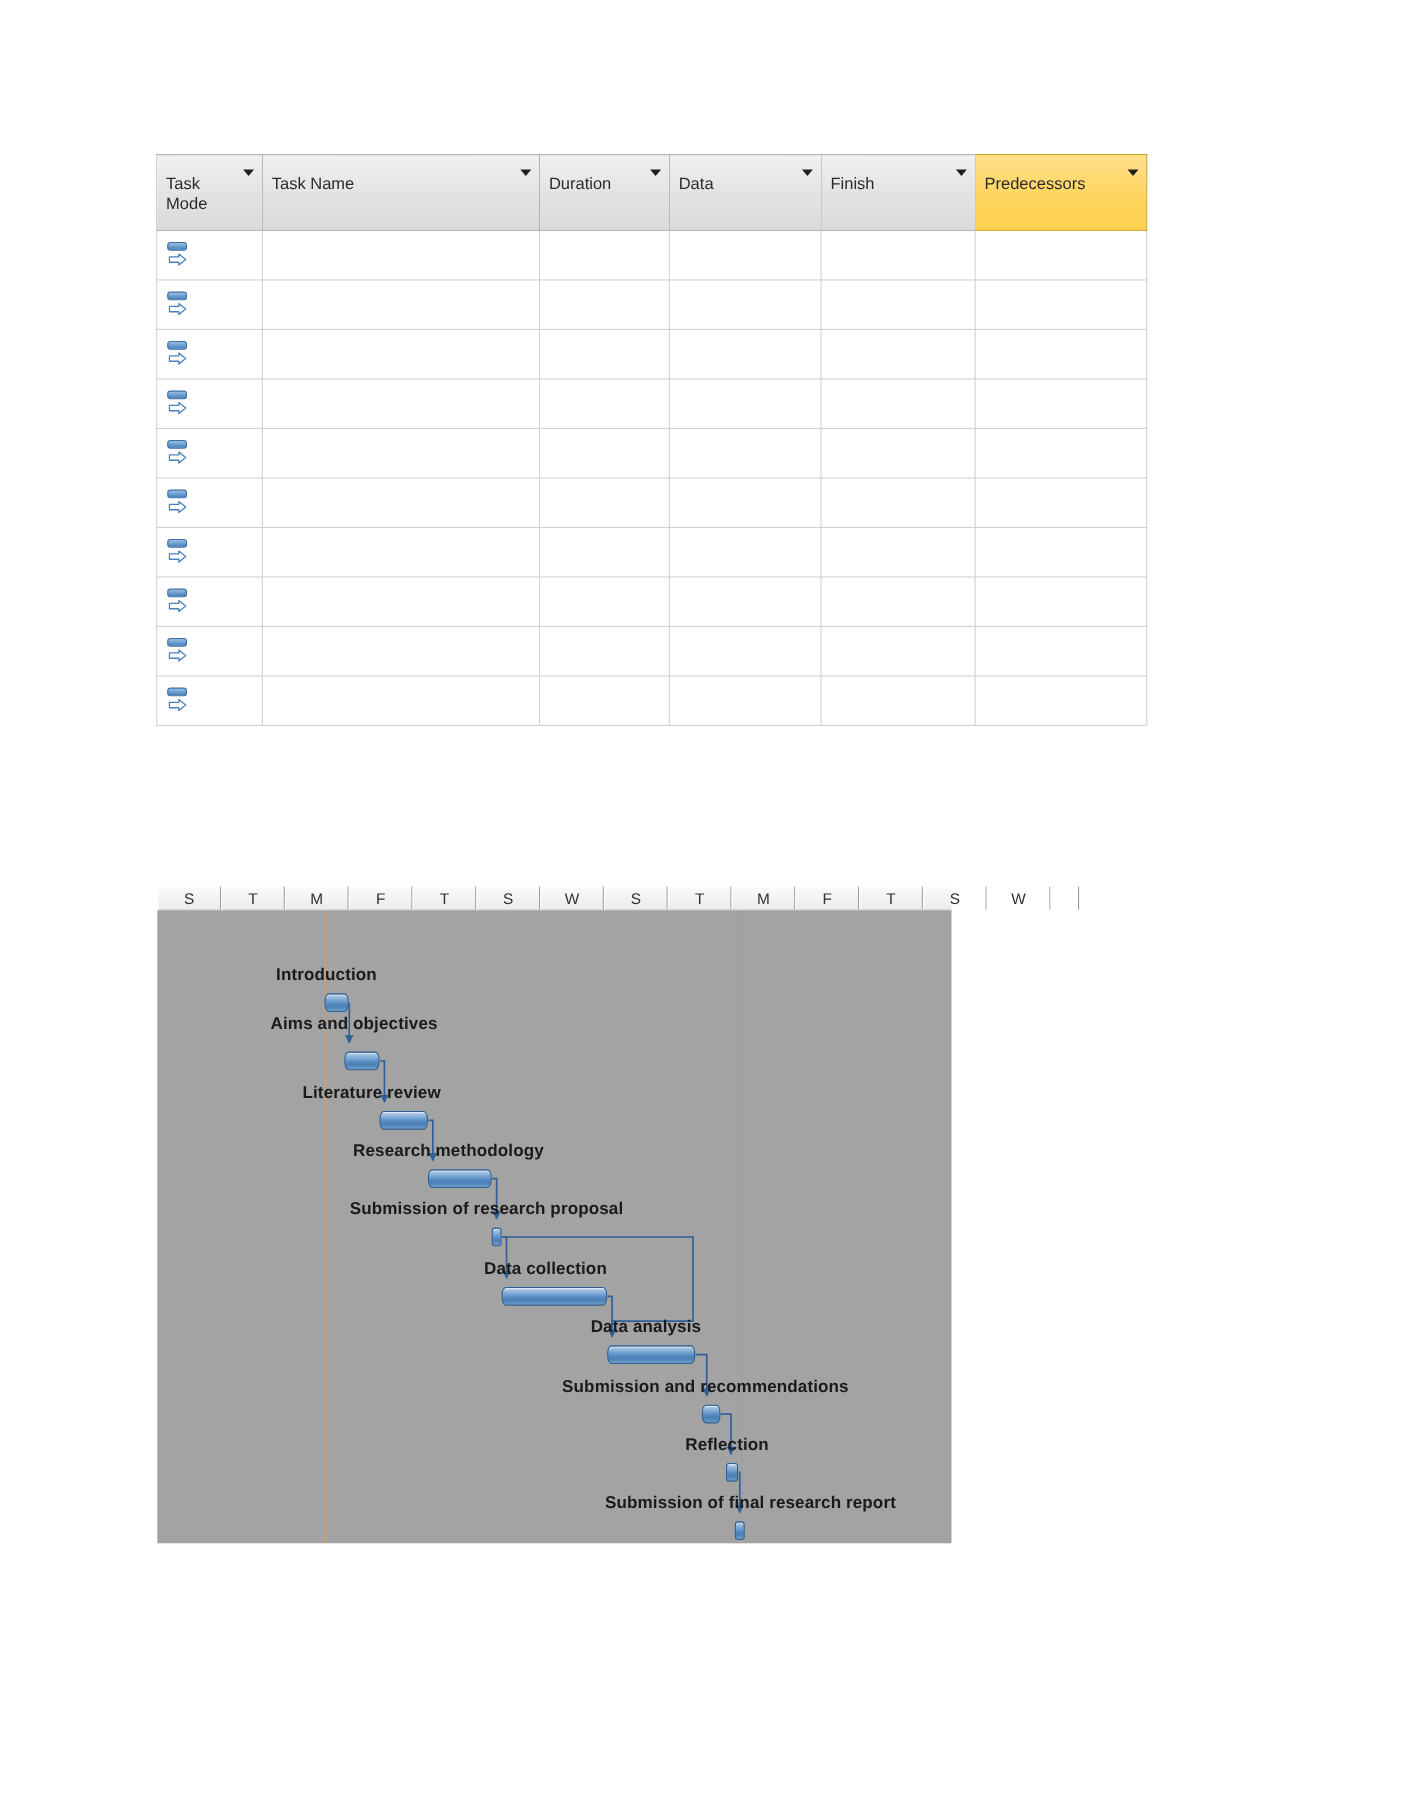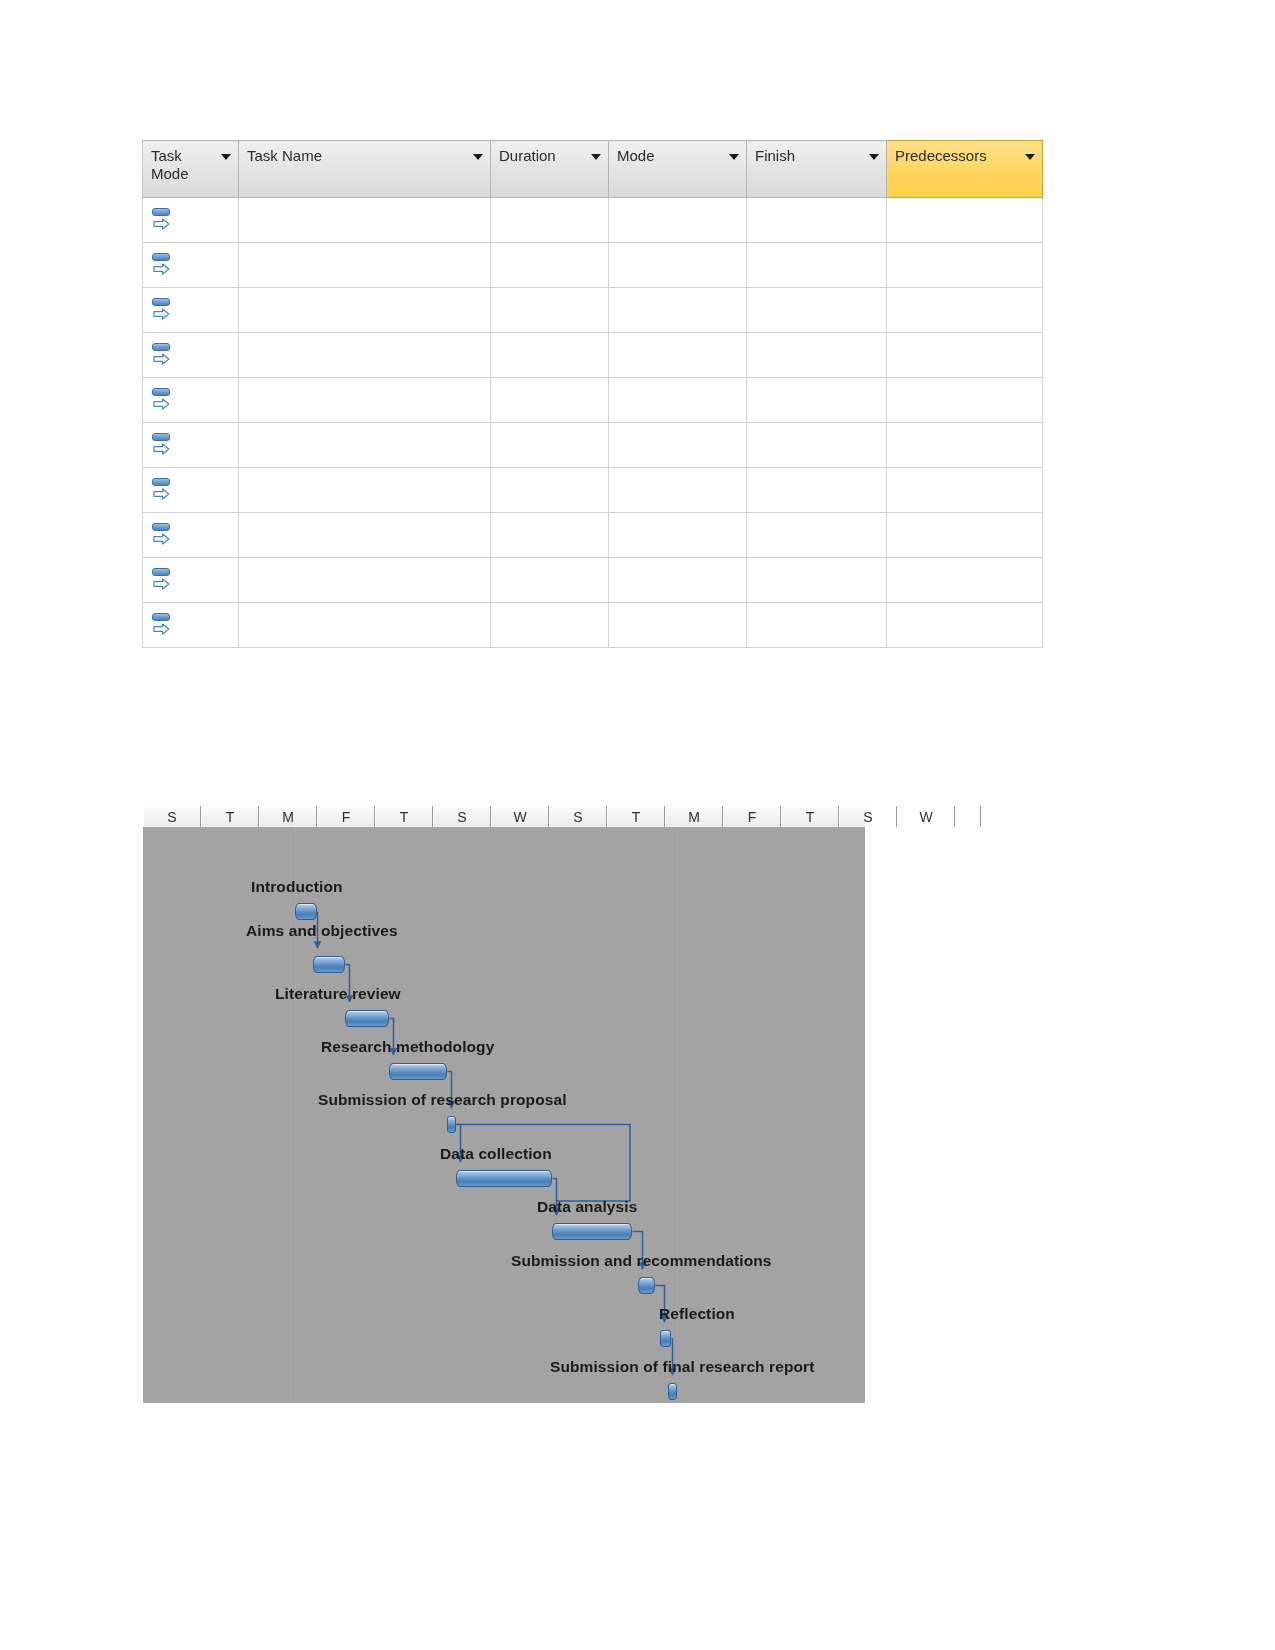--- a/index.html
+++ b/index.html
@@ -34,21 +34,21 @@
   table.task-table col.c-name   { width: 252px; }
   table.task-table col.c-dur    { width: 118px; }
   table.task-table col.c-start  { width: 138px; }
   table.task-table col.c-finish { width: 140px; }
   table.task-table col.c-pred   { width: 156px; }
 
   table.task-table thead th {
     background: linear-gradient(to bottom, #f0f0f0 0%, #e2e2e2 55%, #dadada 100%);
     border: 1px solid #b4b4b4;
     border-left-color: #c9c9c9;
-    padding: 6px 7px 6px 8px;
+    padding: 18px 7px 6px 8px;
     font-weight: normal;
     font-size: 15px;
     color: #2a2a2a;
     text-align: left;
     vertical-align: top;
     height: 44px;
     position: relative;
     line-height: 1.22;
   }
   table.task-table thead th.pred-head {
@@ -226,21 +226,21 @@
         </th>
         <th>
           <span class="hdr-inner">Task Name</span>
           <span class="filter-arrow"></span>
         </th>
         <th>
           <span class="hdr-inner">Duration</span>
           <span class="filter-arrow"></span>
         </th>
         <th>
-          <span class="hdr-inner">Mode</span>
+          <span class="hdr-inner">Data</span>
           <span class="filter-arrow"></span>
         </th>
         <th>
           <span class="hdr-inner">Finish</span>
           <span class="filter-arrow"></span>
         </th>
         <th class="pred-head">
           <span class="hdr-inner">Predecessors</span>
           <span class="filter-arrow"></span>
         </th>
@@ -455,19 +455,19 @@
         <div class="task-label" style="left: 178px; top: 210px;">Research methodology</div>
         <div class="gbar" title="Research methodology" style="left: 246px; top: 235px; width: 58px;"></div>
         <div class="task-label" style="left: 175px; top: 263px;">Submission of research proposal</div>
         <div class="gbar milestone-ish" title="Submission of research proposal" style="left: 304px; top: 288px; width: 9px;"></div>
         <div class="task-label" style="left: 297px; top: 317px;">Data collection</div>
         <div class="gbar" title="Data collection" style="left: 313px; top: 342px; width: 96px;"></div>
         <div class="task-label" style="left: 394px; top: 370px;">Data analysis</div>
         <div class="gbar" title="Data analysis" style="left: 409px; top: 395px; width: 80px;"></div>
         <div class="task-label" style="left: 368px; top: 424px;">Submission and recommendations</div>
         <div class="gbar" title="Conclusion and recommendations" style="left: 495px; top: 449px; width: 17px;"></div>
-        <div class="task-label" style="left: 480px; top: 477px; margin-left: 36px;">Reflection</div>
+        <div class="task-label" style="left: 480px; top: 477px;">Reflection</div>
         <div class="gbar milestone-ish" title="Reflection" style="left: 517px; top: 502px; width: 11px;"></div>
         <div class="task-label" style="left: 384px; top: 530px; margin-left: 23px;">Submission of final research report</div>
         <div class="gbar milestone-ish" title="Submission of final research report" style="left: 525px; top: 555px; width: 9px;"></div>
       </div>
   </div>
 </div>
 
 </body></html>

